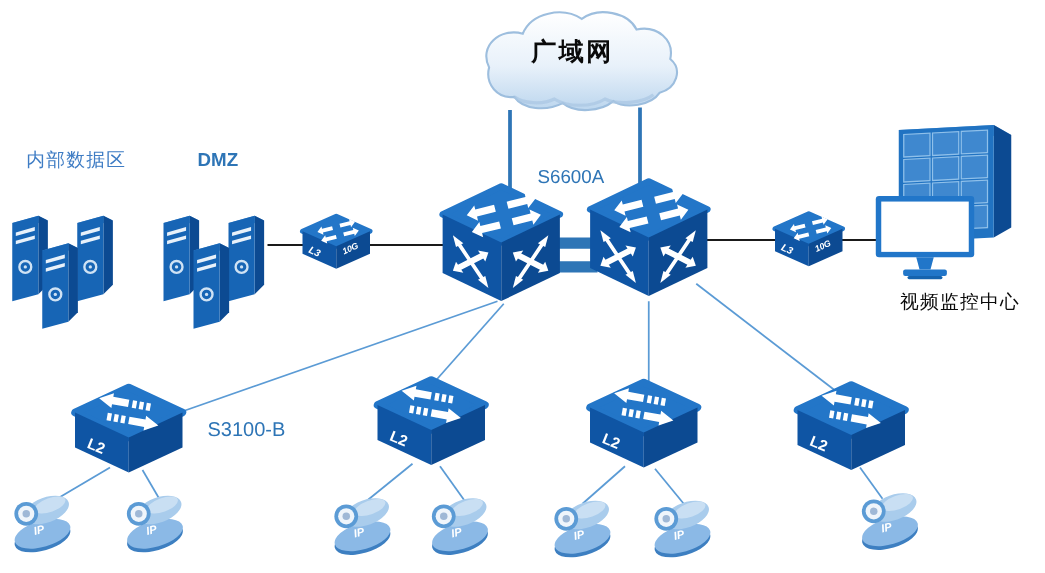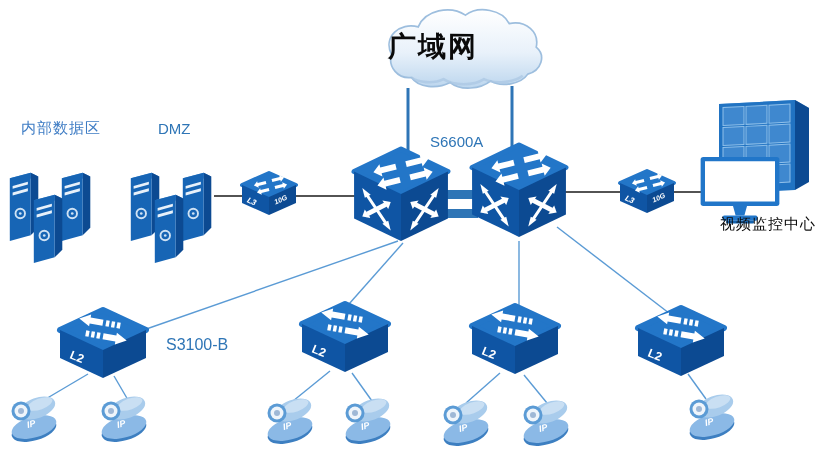--- a/index.html
+++ b/index.html
@@ -13,28 +13,28 @@
          font-family:"Liberation Sans", sans-serif;}
   .abs{position:absolute;}
   .dev{position:absolute;z-index:2;}
   .dev svg{display:block;width:100%;height:100%;}
   #wires{position:absolute;left:0;top:0;z-index:1;}
   #wires .w-light{stroke:var(--link-light);stroke-width:1.4;}
   #wires .w-blue{stroke:var(--link-blue);stroke-width:3;}
   #wires .w-dark{stroke:var(--link-dark);stroke-width:1.5;}
   #wires .bar{fill:var(--link-blue);}
   .lbl{position:absolute;z-index:4;white-space:nowrap;}
-  .lbl-cloud{font-family:"Liberation Serif", serif;font-weight:bold;font-size:28px;
-             color:var(--label-dark);letter-spacing:2px;}
+  .lbl-cloud{font-family:"Liberation Serif", serif;font-weight:bold;font-size:20px;
+             color:var(--label-dark);letter-spacing:2px;text-align:center;}
   .lbl-zone{font-family:Liberation Serif, serif;font-size:15px;color:var(--label-zone);
             letter-spacing:1px;}
-  .lbl-dmz{font-weight:normal;font-size:15px;color:var(--label-blue);}
+  .lbl-dmz{font-weight:bold;font-size:15px;color:var(--label-blue);}
   .lbl-dev{font-weight:normal;font-size:15px;color:var(--label-blue);}
   .lbl-video{font-family:"Liberation Serif", serif;font-size:15px;color:var(--label-dark);
-             letter-spacing:1px;}
+             letter-spacing:1px;margin-top:17px;}
   .face-lbl{position:absolute;color:#fff;font-weight:bold;z-index:3;}
   .face-l3{left:9px;top:27px;font-size:8px;transform:rotate(24deg);font-style:italic;}
   .face-10g{left:36px;top:26px;font-size:7px;transform:rotate(-24deg);font-style:italic;}
   .face-l2{left:14px;top:44px;font-size:12px;transform:rotate(22deg);}
   .face-ip{left:21px;top:27px;font-size:9px;font-style:italic;transform:rotate(-14deg);}
   .ftop{fill:var(--device-top);stroke:var(--device-top);stroke-linejoin:round;}
   .fleft{fill:var(--device-left);}
   .fright{fill:var(--device-right);}
 </style>
 </head>

